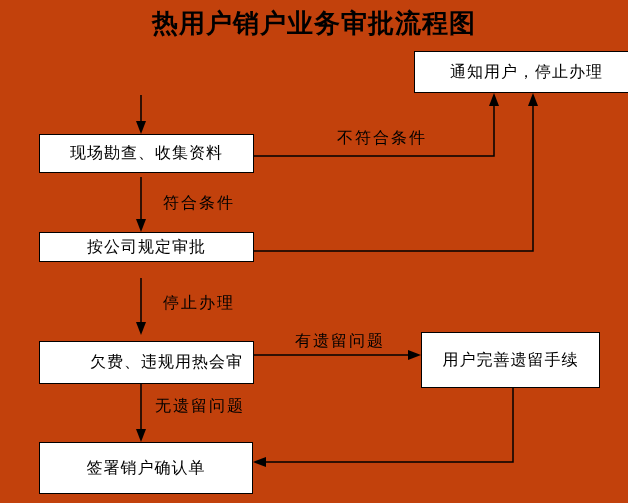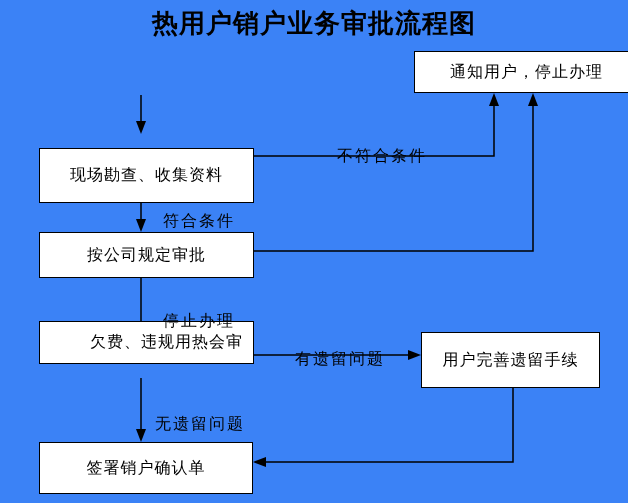--- a/index.html
+++ b/index.html
@@ -5,21 +5,21 @@
   html, body {
     margin: 0;
     padding: 0;
     background: #ffffff;
     font-family: "Liberation Sans", sans-serif;
   }
   #canvas {
     position: relative;
     width: 628px;
     height: 503px;
-    background: #3b82f6;
+    background: #c2410c;
     overflow: hidden;
     color: #000000;
   }
   #connector-layer {
     position: absolute;
     left: 0;
     top: 0;
     width: 628px;
     height: 503px;
   }
@@ -46,27 +46,26 @@
     letter-spacing: 1px;
     color: #000000;
     text-align: center;
   }
   .edge-label {
     position: absolute;
     font-size: 16px;
     letter-spacing: 2px;
     white-space: nowrap;
     color: #000000;
-    margin-top: 18px;
   }
   
   #node-accept   { left: 39px;  top: 50px;  width: 215px; height: 45px; }
-  #node-survey   { left: 39px;  top: 148px; width: 215px; height: 55px; }
-  #node-approve  { left: 39px;  top: 232px; width: 215px; height: 46px; }
-  #node-review   { left: 39px;  top: 321px; width: 215px; height: 43px; padding-left: 40px; }
+  #node-survey   { left: 39px;  top: 134px; width: 215px; height: 39px; }
+  #node-approve  { left: 39px;  top: 232px; width: 215px; height: 30px; }
+  #node-review   { left: 39px;  top: 341px; width: 215px; height: 43px; padding-left: 40px; }
   #node-sign     { left: 39px;  top: 442px; width: 214px; height: 52px; }
   #node-notify   { left: 414px; top: 51px;  width: 225px; height: 42px; text-align: center; }
   #node-complete { left: 421px; top: 332px; width: 179px; height: 56px; }
   
   #lbl-qualify     { left: 163px; top: 193px; }
   #lbl-notqualify  { left: 337px; top: 128px; }
   #lbl-approved    { left: 163px; top: 293px; }
   #lbl-rejected    { left: 340px; top: 219px; }
   #lbl-haspending  { left: 295px; top: 331px; }
   #lbl-nopending   { left: 155px; top: 396px; }

